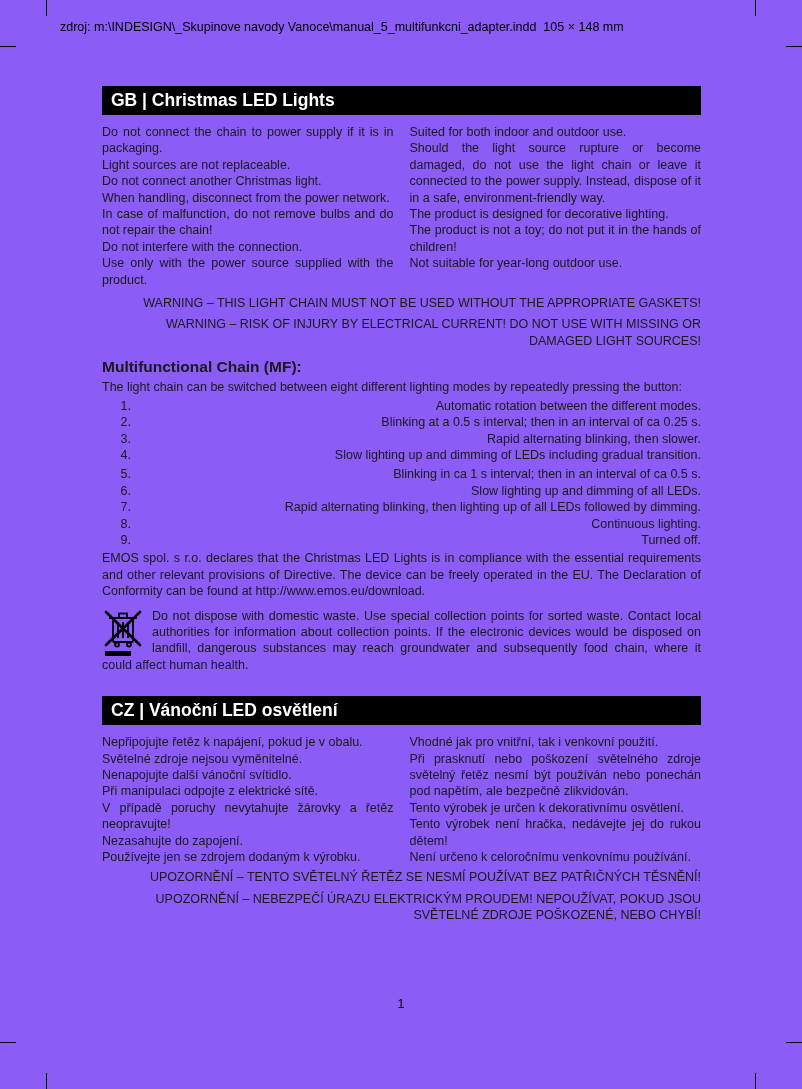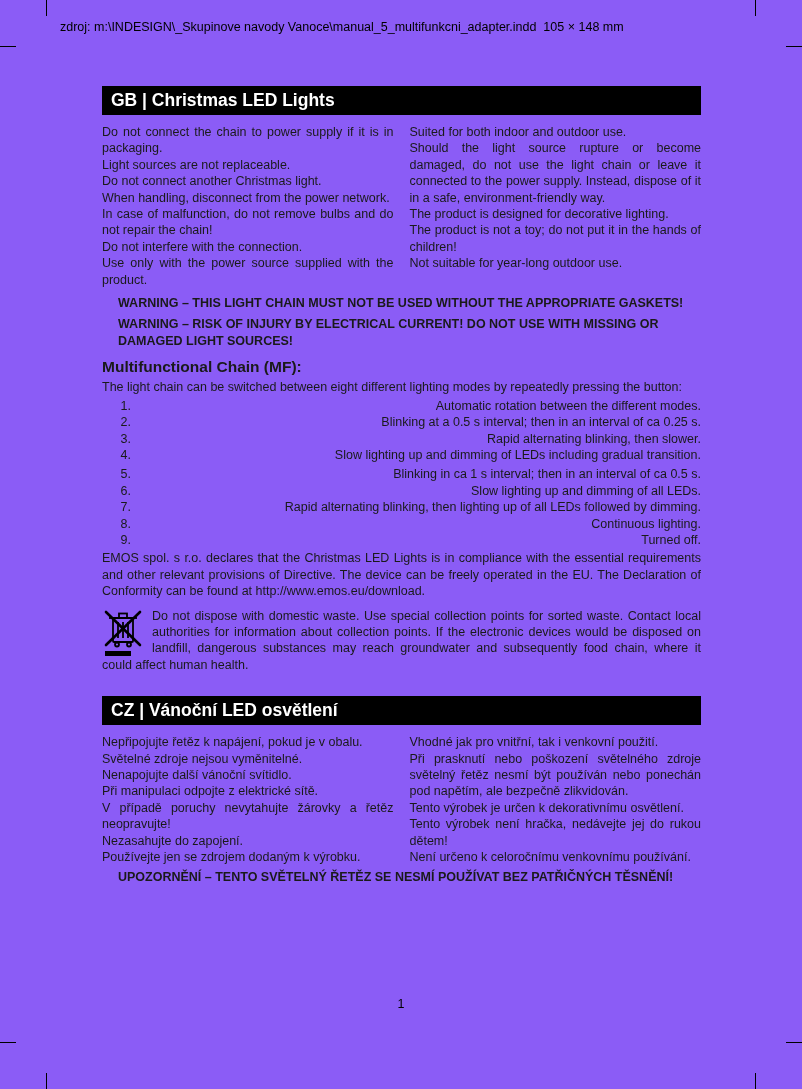--- a/index.html
+++ b/index.html
@@ -25,22 +25,22 @@
     font-weight:bold; font-size:17.5px; padding-left:9px; box-sizing:border-box;
     margin-bottom:9px;
   }
   .cz-gap { margin-top:23px; }
 
   .columns { display:flex; gap:16px; }
   .col { flex:1 1 0; min-width:0; }
   .col p { margin:0; font-size:12.5px; line-height:16.4px; text-align:justify; }
 
   .warning {
-    margin:7px 0 0 16px; font-size:12.5px; line-height:16.4px;
-    font-weight:bold; text-align:left;
+    margin:7px 0 0 0; font-size:12.5px; line-height:16.4px;
+    font-weight:normal; text-align:right;
   }
   .subheading { margin:9px 0 3px 0; font-size:15.5px; font-weight:bold; }
   .full { margin:0; font-size:12.5px; line-height:16.4px; text-align:justify; }
 
   ol.modes { list-style:none; margin:2px 0 0 0; padding:0; counter-reset:mode; }
   ol.modes li {
     counter-increment:mode; position:relative; padding-left:33px;
     font-size:12.5px; line-height:16.4px; text-align:right;
   }
   ol.modes li::before {
@@ -160,18 +160,19 @@
       <div class="col">
         <p>Vhodné jak pro vnitřní, tak i venkovní použití.</p>
         <p>Při prasknutí nebo poškození světelného zdroje světelný řetěz nesmí být používán nebo ponechán pod napětím, ale bezpečně zlikvidován.</p>
         <p>Tento výrobek je určen k dekorativnímu osvětlení.</p>
         <p>Tento výrobek není hračka, nedávejte jej do rukou dětem!</p>
         <p>Není určeno k celoročnímu venkovnímu používání.</p>
       </div>
     </div>
 
     <p class="warning" style="margin-top:4px;">UPOZORNĚNÍ – TENTO SVĚTELNÝ ŘETĚZ SE NESMÍ POUŽÍVAT BEZ PATŘIČNÝCH TĚSNĚNÍ!</p>
+    <p class="warning" style="margin-top:5px;">UPOZORNĚNÍ – NEBEZPEČÍ ÚRAZU ELEKTRICKÝM PROUDEM! NEPOUŽÍVAT, POKUD JSOU SVĚTELNÉ ZDROJE POŠKOZENÉ, NEBO CHYBÍ!</p>
 
   </div>
 
   <div class="page-number">1</div>
 
 </div>
 
 </body></html>

